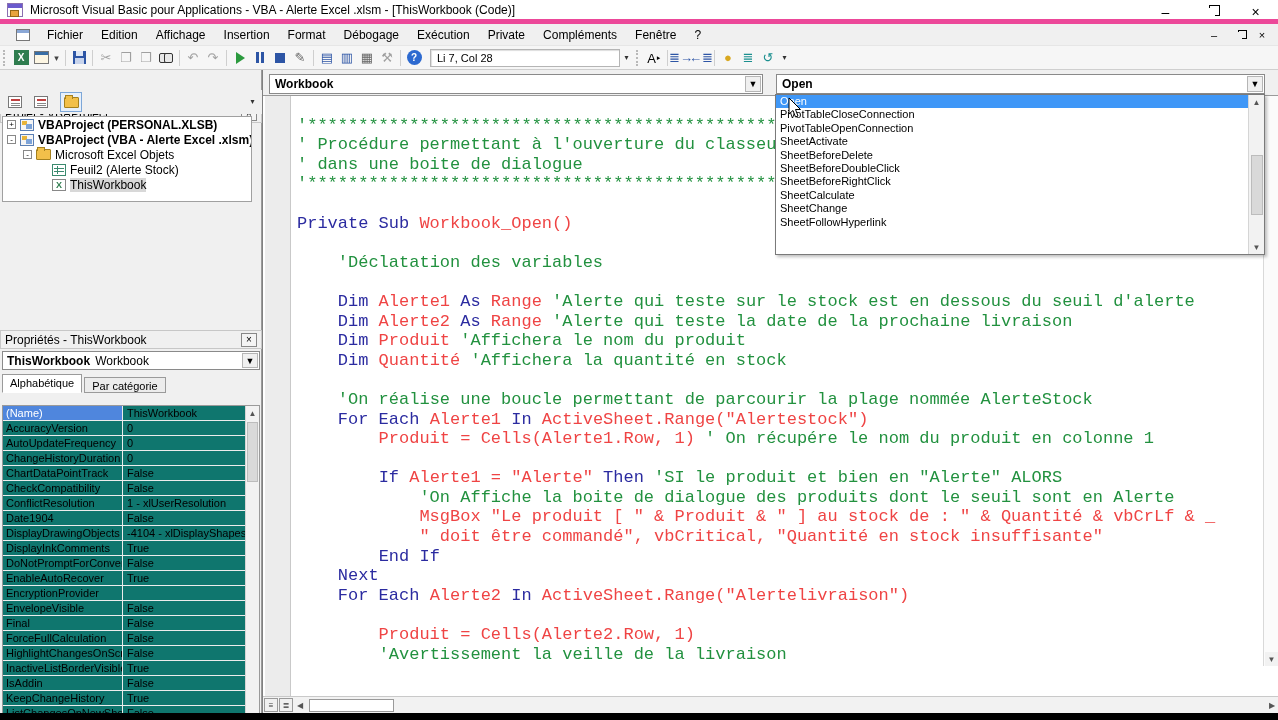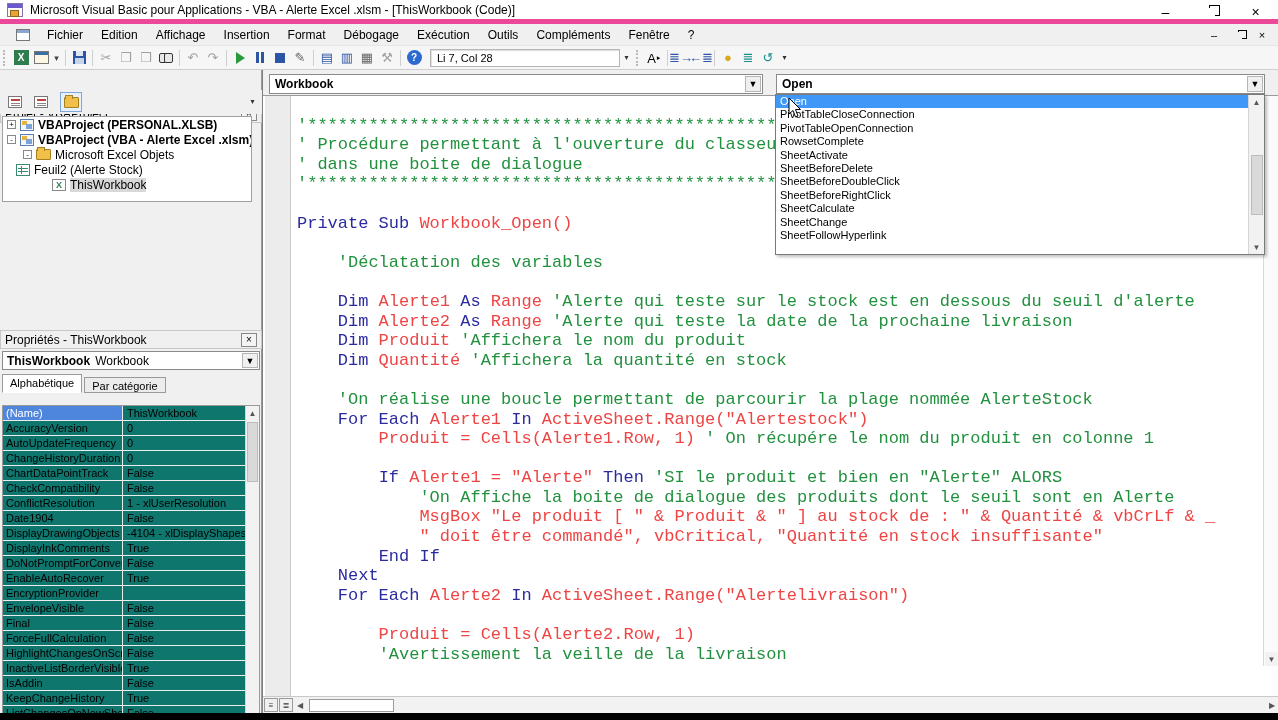--- a/index.html
+++ b/index.html
@@ -144,21 +144,21 @@
 <div id="menubar">
   <div id="child-icon"></div>
   <div id="menu-items" style="display:flex;">
       <div class="menu-item">Fichier</div>
       <div class="menu-item">Edition</div>
       <div class="menu-item">Affichage</div>
       <div class="menu-item">Insertion</div>
       <div class="menu-item">Format</div>
       <div class="menu-item">Débogage</div>
       <div class="menu-item">Exécution</div>
-      <div class="menu-item">Outils</div>
+      <div class="menu-item">Private</div>
       <div class="menu-item">Compléments</div>
       <div class="menu-item">Fenêtre</div>
       <div class="menu-item">?</div>
     </div>
   <div id="child-controls">
     <div class="cbtn">–</div>
     <div class="cbtn">
         <span class="ico-restore-sm"></span>
       </div>
     <div class="cbtn">×</div>
@@ -255,21 +255,21 @@
       <div class="tree-row" style="padding-left: 4px;">
         <div class="expander">-</div>
         <div class="ti ti-project"></div>
         <div class="tree-label bold">VBAProject (VBA - Alerte Excel .xlsm)</div>
       </div>
       <div class="tree-row" style="padding-left: 20px;">
         <div class="expander">-</div>
         <div class="gi-folder" style="margin-right: 4px; flex: 0 0 auto;"></div>
         <div class="tree-label">Microsoft Excel Objets</div>
       </div>
-      <div class="tree-row" style="">
+      <div class="tree-row" style="padding-left: 36px;">
         <div style="width: 13px; flex: 0 0 auto;"></div>
         <div class="ti ti-sheet"></div>
         <div class="tree-label">Feuil2 (Alerte Stock)</div>
       </div>
       <div class="tree-row selected" style="padding-left: 36px;">
         <div style="width: 13px; flex: 0 0 auto;"></div>
         <div class="ti ti-wb">X</div>
         <div class="tree-label">ThisWorkbook</div>
       </div>
     </div>
@@ -436,21 +436,20 @@
     <span id="hspacer"></span>
     <span class="harr">▶</span>
   </div>
 </div>
 
 <div id="event-list">
   <div id="evt-items">
       <div class="evt-item selected">Open</div>
       <div class="evt-item">PivotTableCloseConnection</div>
       <div class="evt-item">PivotTableOpenConnection</div>
-      <div class="evt-item">RowsetComplete</div>
       <div class="evt-item">SheetActivate</div>
       <div class="evt-item">SheetBeforeDelete</div>
       <div class="evt-item">SheetBeforeDoubleClick</div>
       <div class="evt-item">SheetBeforeRightClick</div>
       <div class="evt-item">SheetCalculate</div>
       <div class="evt-item">SheetChange</div>
       <div class="evt-item">SheetFollowHyperlink</div>
     </div>
   <div id="evt-scroll">
     <span class="sarr" style="top:0;left:1px;">▲</span>

